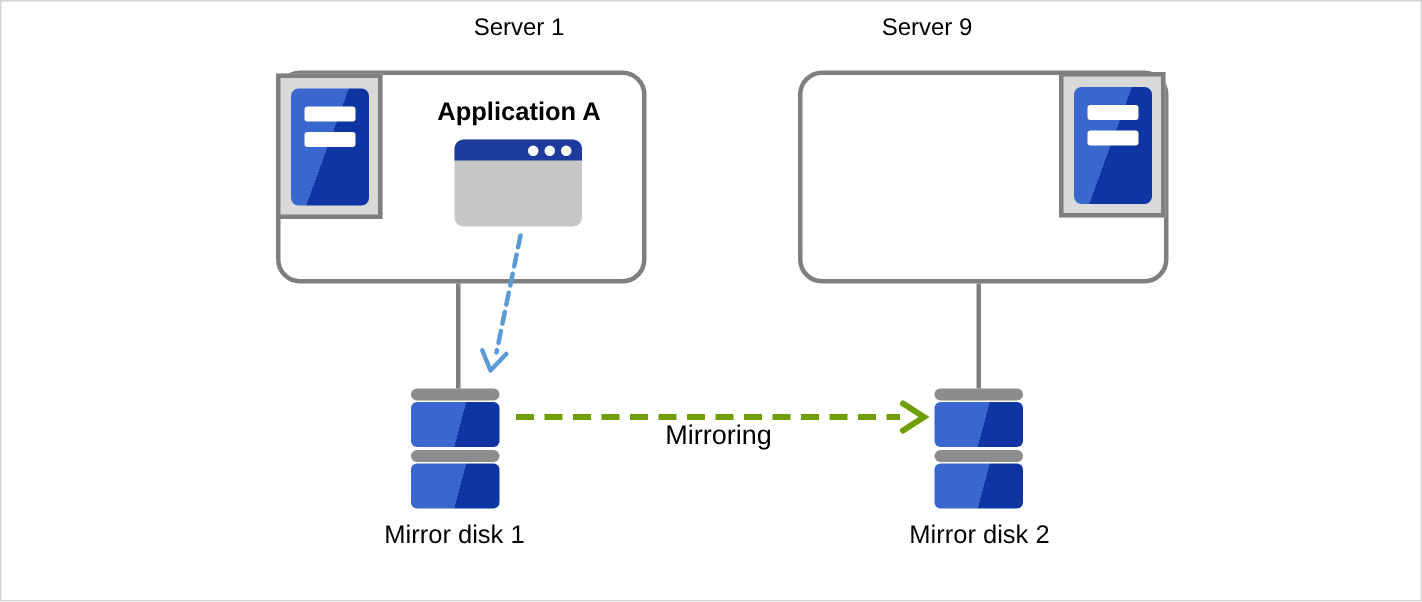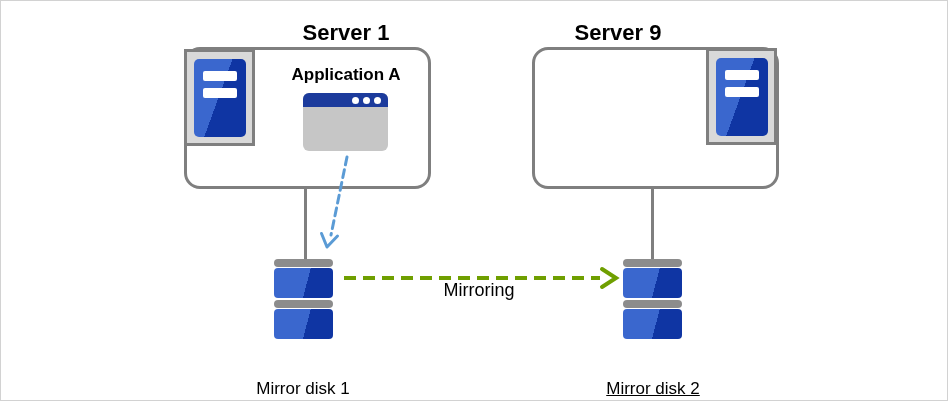--- a/index.html
+++ b/index.html
@@ -7,28 +7,28 @@
     position:relative;
     width:948px;height:401px;
     background:#ffffff;
     border:1px solid #d2d2d2;
     box-sizing:border-box;
     font-family:"Liberation Sans", sans-serif;
     color:#000;
     overflow:hidden;
   }
   .label{position:absolute;text-align:center;white-space:nowrap;}
-  .server-title{font-size:22px;top:19px;width:200px;font-weight:bold;}
+  .server-title{font-size:16px;top:9px;width:200px;}
   .server-title.s1{left:245px;}
   .server-title.s2{left:517px;}
   .app-title{font-size:17px;top:64px;left:270px;width:150px;font-weight:bold;}
   .mirroring-title{font-size:18px;top:279px;left:398px;width:160px;}
-  .disk-title{font-size:17px;top:346px;width:160px;margin-top:32px;}
+  .disk-title{font-size:17px;top:346px;width:160px;}
   .disk-title.d1{left:222px;}
-  .disk-title.d2{left:572px;text-decoration:underline;}
+  .disk-title.d2{left:572px;}
 
   .server-box{
     position:absolute;
     width:247px;height:142px;
     border:3px solid var(--box-border);
     border-radius:16px;
     background:#fff;
     box-sizing:border-box;
     top:46px;
   }

